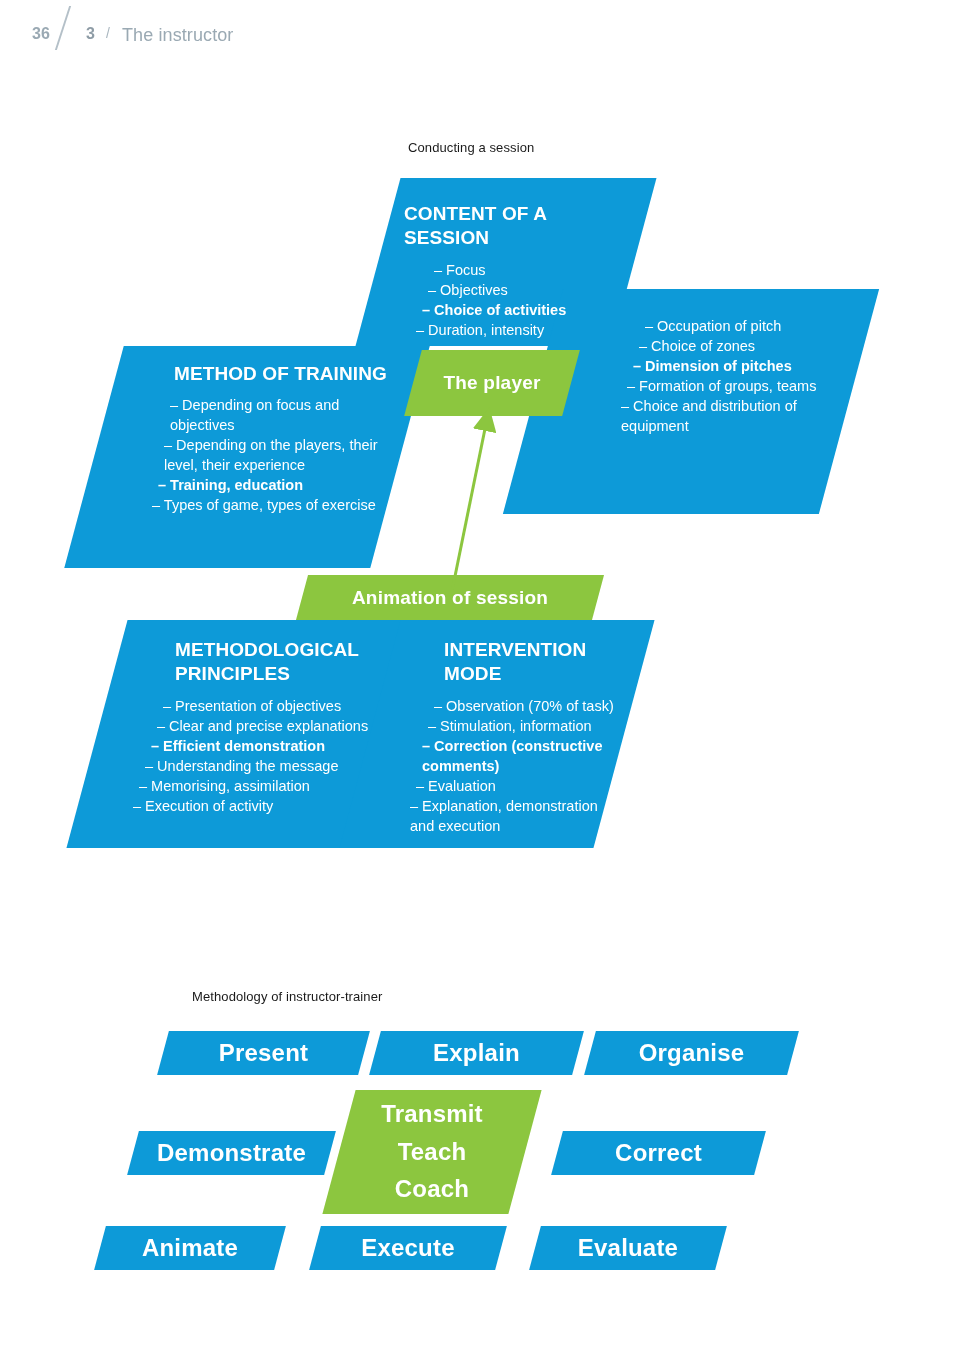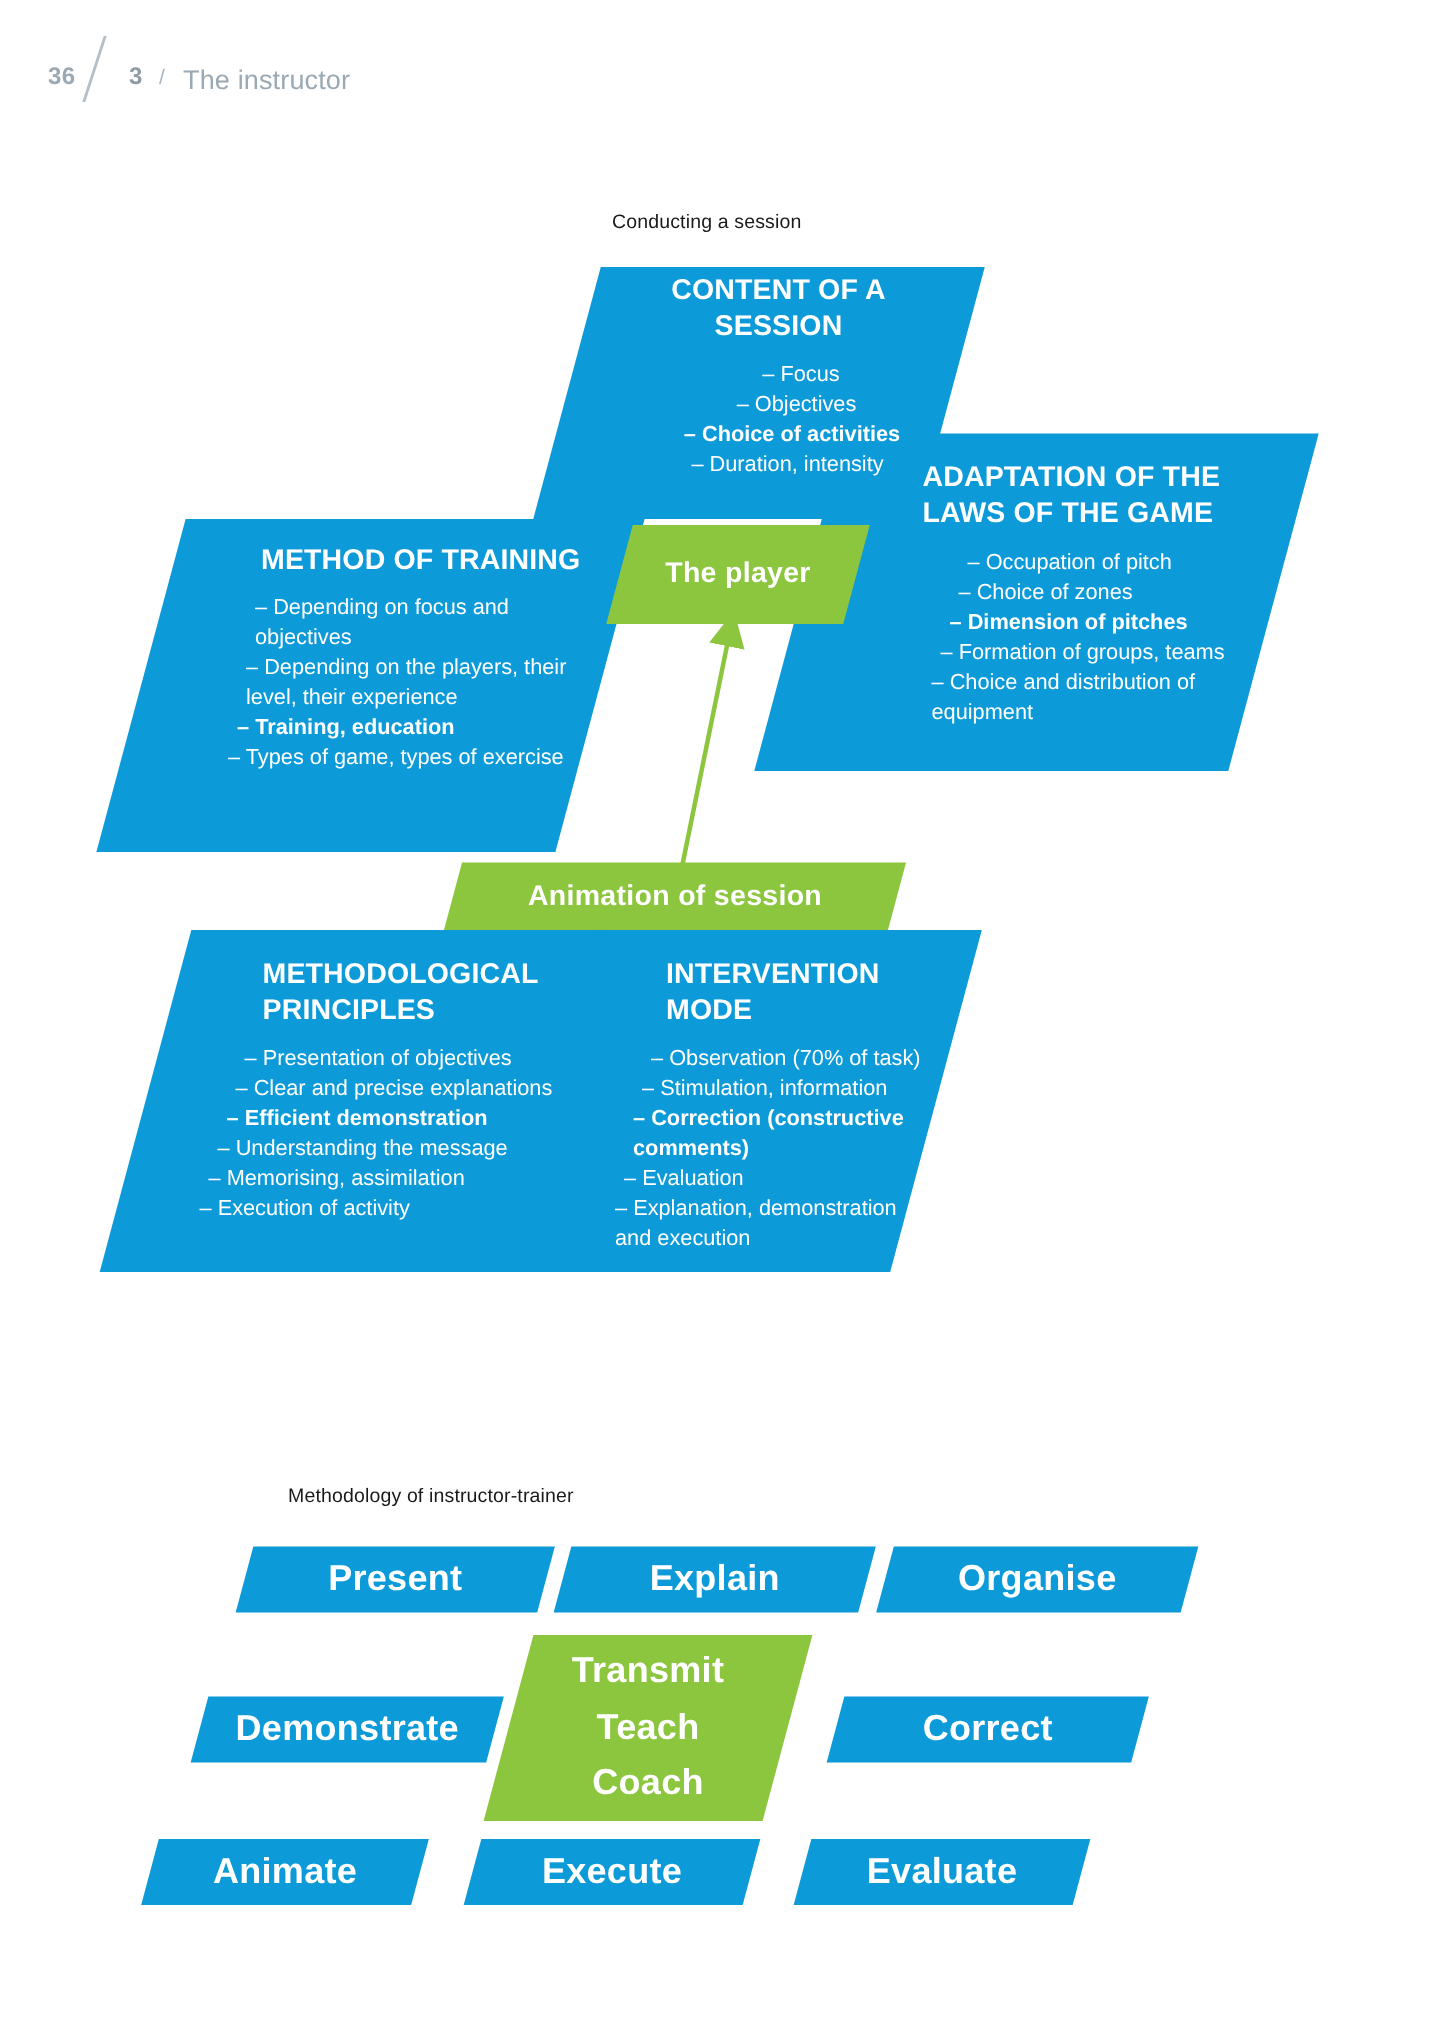--- a/index.html
+++ b/index.html
@@ -13,21 +13,21 @@
     position: relative;
     overflow: hidden;
     font-family: "Liberation Sans", sans-serif;
     -webkit-font-smoothing: antialiased;
   }
 
   
   .page-header {
     position: absolute;
     left: 0; top: 0;
-    width: 827px; height: 64px; margin-top: 18px;
+    width: 827px; height: 64px;
   }
   .hdr-pagenum {
     position: absolute;
     left: 32px; top: 25px;
     font-size: 16px;
     font-weight: 700;
     color: #9aa9b3;
     letter-spacing: .2px;
   }
   .hdr-slash-big {
@@ -119,21 +119,21 @@
 
   .band-label {
     font-size: 19px;
     font-weight: 700;
     color: #fff;
     letter-spacing: .2px;
   }
 
   
   #card-content-session { left: 378px; top: 178px; width: 256px; height: 168px; }
-  #card-content-session .content { padding: 4px 0 0 26px; text-align: center; }
+  #card-content-session .content { padding: 24px 0 0 26px; }
 
   #card-adaptation { left: 533px; top: 289px; width: 316px; height: 225px; }
   #card-adaptation .content { padding: 18px 0 0 82px; }
   #card-adaptation .card-list { padding-right: 14px; }
 
   #card-method { left: 94px; top: 346px; width: 306px; height: 222px; }
   #card-method .content { padding: 16px 0 0 80px; }
 
   #card-player { left: 413px; top: 350px; width: 158px; height: 66px; }
   #card-player .content {
@@ -228,21 +228,20 @@
       <li>– Objectives</li>
       <li>– Choice of activities</li>
       <li>– Duration, intensity</li>
     </ul>
   </div>
 </div>
 
 <div class="para" id="card-adaptation">
   <div class="shape"></div>
   <div class="content">
-    <div class="card-title">ADAPTATION OF THE LAWS OF THE GAME</div>
     <ul class="card-list">
       <li>– Occupation of pitch</li>
       <li>– Choice of zones</li>
       <li>– Dimension of pitches</li>
       <li>– Formation of groups, teams</li>
       <li class="wrap">– Choice and distribution of equipment</li>
     </ul>
   </div>
 </div>
 

